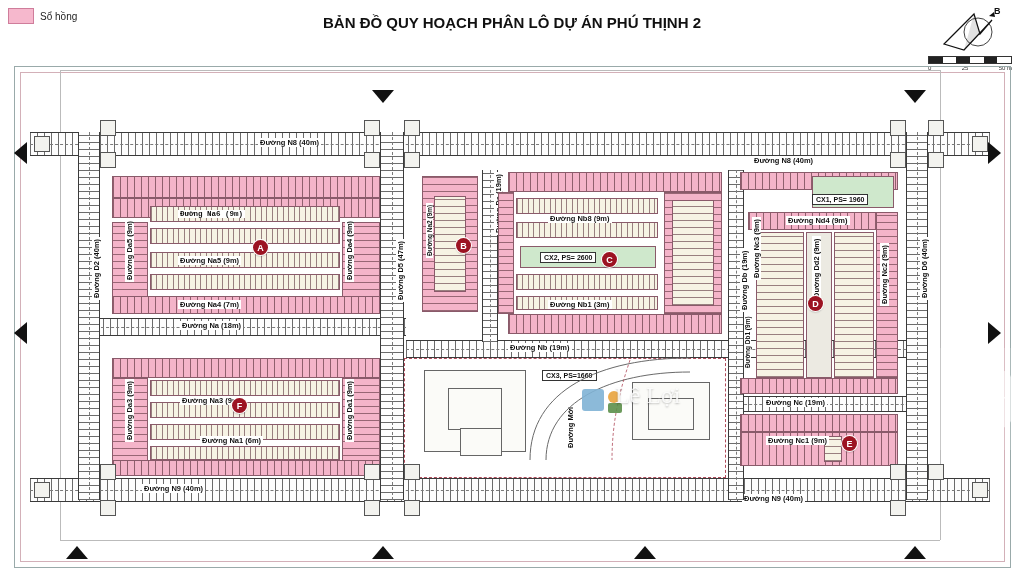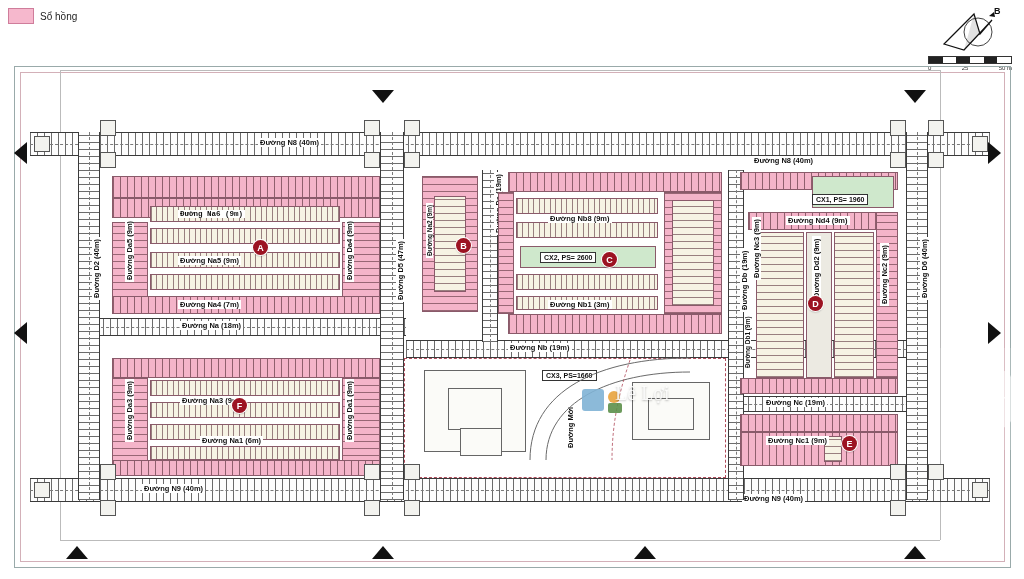--- a/index.html
+++ b/index.html
@@ -71,21 +71,21 @@
           border:1px solid #333;padding:1px 3px;white-space:nowrap;}
 
   
   .arrow{position:absolute;width:0;height:0;}
   .arrow.down{border-left:11px solid transparent;border-right:11px solid transparent;border-top:13px solid #111;}
   .arrow.up{border-left:11px solid transparent;border-right:11px solid transparent;border-bottom:13px solid #111;}
   .arrow.left{border-top:11px solid transparent;border-bottom:11px solid transparent;border-right:13px solid #111;}
   .arrow.right{border-top:11px solid transparent;border-bottom:11px solid transparent;border-left:13px solid #111;}
 
   
-  .wm-text{position:absolute;left:615px;top:382px;font-size:20px;color:rgba(255,255,255,.85);
+  .wm-text{position:absolute;left:615px;top:382px;font-size:24px;color:rgba(255,255,255,.85);
     font-family:"Liberation Serif",serif;text-shadow:0 1px 2px rgba(0,0,0,.25);pointer-events:none;}
   .wm-logo{position:absolute;right:8px;top:366px;width:66px;height:66px;
     display:flex;align-items:center;justify-content:center;}
   .wm-band{position:absolute;right:0;top:348px;width:96px;height:102px;background:rgba(255,255,255,.18);}
   .wm-chip{position:absolute;left:580px;top:383px;width:52px;height:34px;}
 
   
   .pad{position:absolute;background:#f3f3ef;border:1px solid #555;}
   .dashedbox{position:absolute;border:1px dashed #b04a5a;}
   .thinbox{position:absolute;border:.8px solid #666;background:#fbfbf8;}
@@ -96,20 +96,21 @@
 <body>
 
 <div id="stage">
 
   <div class="legend">
     <span class="swatch"></span>
     <span class="lbl">Sổ hồng</span>
   </div>
 
   <div class="titles">
+    <div class="t3">BẢN ĐỒ QUY HOẠCH PHÂN LÔ DỰ ÁN PHÚ THỊNH 2</div>
   </div>
 
   <div class="northbox">
     <svg width="76" height="56" viewBox="0 0 76 56">
       <path d="M10,40 L40,10 L46,30 L58,16 L30,46 Z" fill="none" stroke="#111" stroke-width="1.2"></path>
       <path d="M40,10 L46,30 L30,46 Z" fill="#111" opacity=".12"></path>
       <circle cx="44" cy="28" r="14" fill="none" stroke="#111" stroke-width=".8"></circle>
       <text x="60" y="10" font-size="9" font-family="Liberation Sans" font-weight="bold" fill="#111">B</text>
       <path d="M55,12 l5,-4 l1,5 z" fill="#111"></path>
     </svg>

